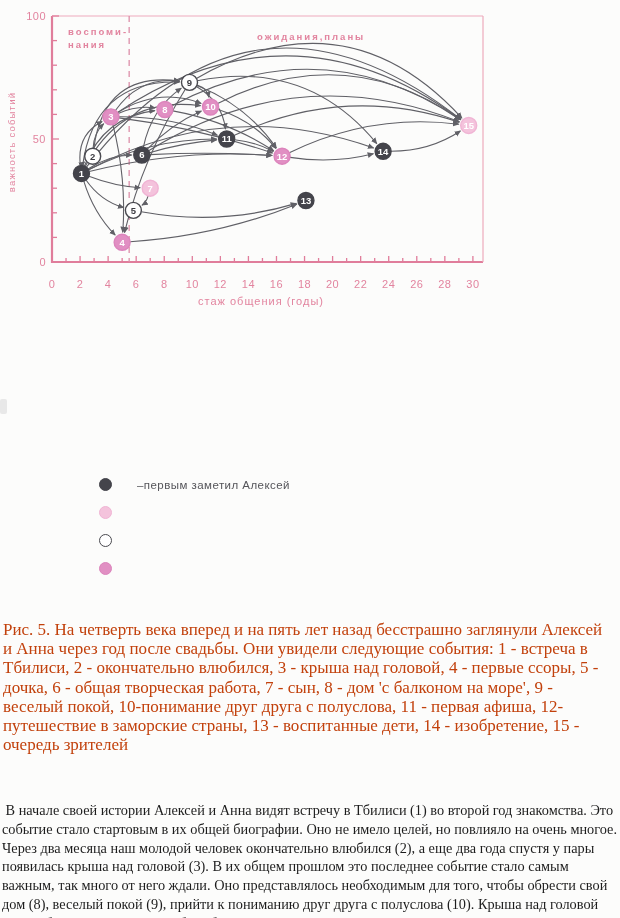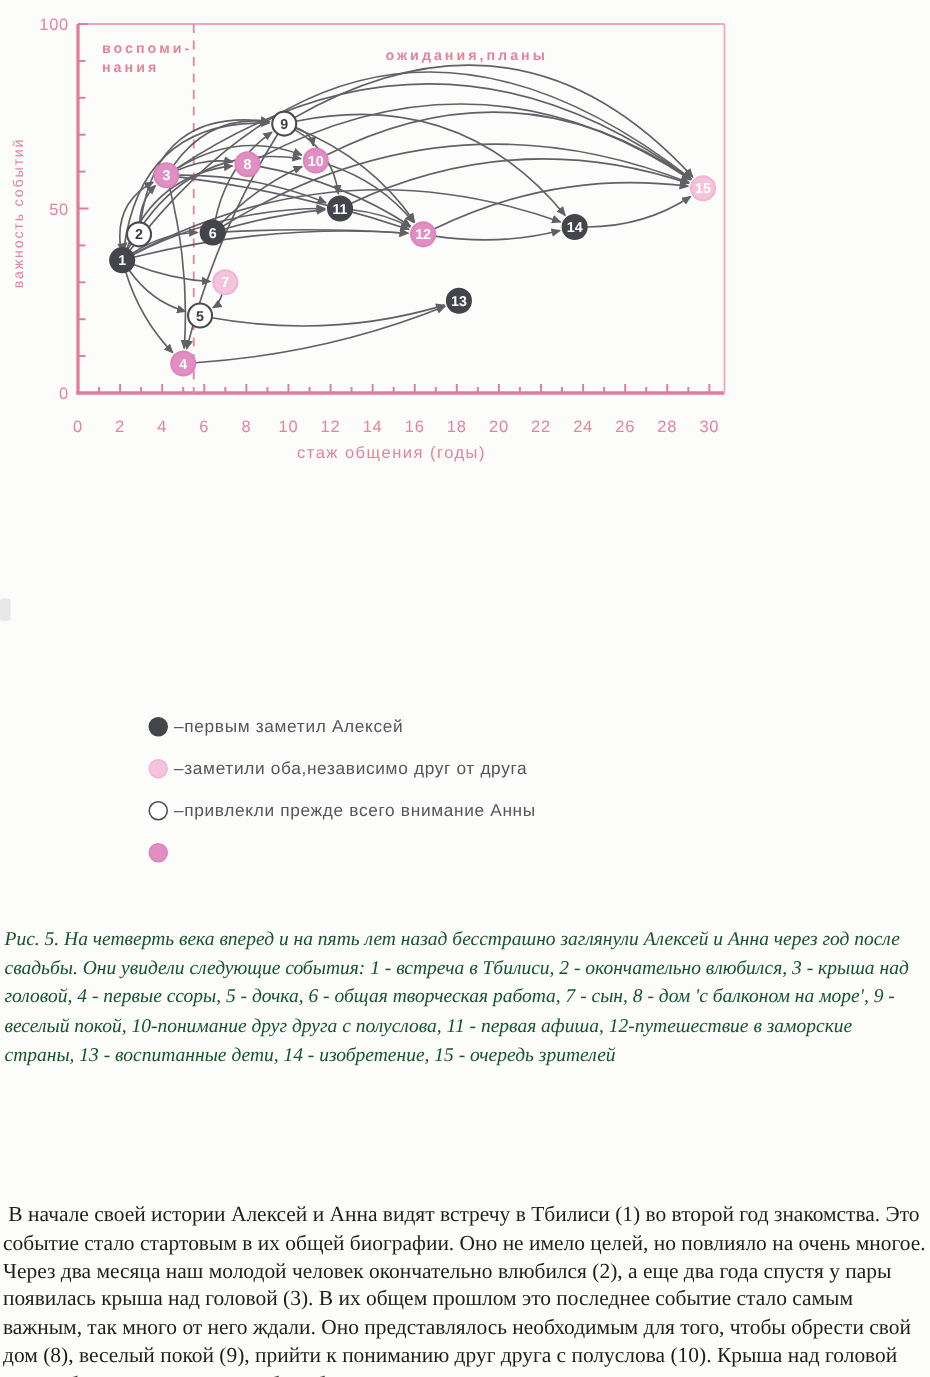--- a/index.html
+++ b/index.html
@@ -1,25 +1,25 @@
 <!DOCTYPE html>
 <html><head>
 <meta charset="utf-8">
 <style>
   html,body{margin:0;padding:0;background:#ffffff;}
   .page{position:relative;width:620px;height:918px;background:#fcfcfb;overflow:hidden;
         font-family:"Liberation Sans",sans-serif;}
   .chart-wrap{position:absolute;left:0;top:0;width:620px;height:320px;}
   svg text{font-family:"Liberation Sans",sans-serif;}
   .legend{position:absolute;left:99px;top:478px;display:flex;flex-direction:column;gap:15px;}
-  .legend-row{display:flex;align-items:center;gap:4px;height:13px;}
+  .legend-row{display:flex;align-items:center;gap:25px;height:13px;}
   .legend-swatch{width:13px;height:13px;border-radius:50%;box-sizing:border-box;flex:0 0 auto;}
   .legend-label{font-size:11.5px;letter-spacing:0.45px;color:#55555a;white-space:nowrap;}
   .caption{position:absolute;left:3px;top:603px;width:612px;
-           font-family:"Liberation Serif",serif;font-size:13px;line-height:19.2px;color:#14532d;font-style:italic;}
+           font-family:"Liberation Serif",serif;font-size:17px;line-height:19.2px;color:#c2410c;}
   .bodytext{position:absolute;left:2px;top:787px;width:616px;
             font-family:"Liberation Serif",serif;font-size:14.3px;line-height:18.7px;color:#1d1d1d;
             white-space:pre-wrap;}
   .artifact{position:absolute;left:0px;top:399px;width:7px;height:15px;background:#d7d7d9;
             opacity:.55;border-radius:2px;}
 </style>
 </head>
 <body>
 
 <div class="page">
@@ -221,25 +221,23 @@
       </svg>
   </div>
 
   <div class="legend" id="legend">
       <div class="legend-row">
         <span class="legend-swatch" style="background: rgb(68, 68, 75); border: 1.5px solid rgb(68, 68, 75);"></span>
         <span class="legend-label">–первым заметил Алексей</span>
       </div>
       <div class="legend-row">
         <span class="legend-swatch" style="background: rgb(244, 195, 220); border: 1.5px solid rgb(240, 180, 212);"></span>
-        <span class="legend-label">–заметили оба,независимо друг от друга</span>
       </div>
       <div class="legend-row">
         <span class="legend-swatch" style="background: rgb(255, 255, 255); border: 1.5px solid rgb(74, 74, 80);"></span>
-        <span class="legend-label">–привлекли прежде всего внимание Анны</span>
       </div>
       <div class="legend-row">
         <span class="legend-swatch" style="background: rgb(225, 143, 195); border: 1.5px solid rgb(220, 132, 188);"></span>
       </div>
     </div>
 
   <p class="caption">Рис. 5. На четверть века вперед и на пять лет назад бесстрашно заглянули Алексей и Анна через год после свадьбы. Они увидели следующие события: 1 - встреча в Тбилиси, 2 - окончательно влюбился, 3 - крыша над головой, 4 - первые ссоры, 5 - дочка, 6 - общая творческая работа, 7 - сын, 8 - дом 'с балконом на море', 9 - веселый покой, 10-понимание друг друга с полуслова, 11 - первая афиша, 12-путешествие в заморские страны, 13 - воспитанные дети, 14 - изобретение, 15 - очередь зрителей</p>
 
   <p class="bodytext"> В начале своей истории Алексей и Анна видят встречу в Тбилиси (1) во второй год знакомства. Это событие стало стартовым в их общей биографии. Оно не имело целей, но повлияло на очень многое. Через два месяца наш молодой человек окончательно влюбился (2), а еще два года спустя у пары появилась крыша над головой (3). В их общем прошлом это последнее событие стало самым важным, так много от него ждали. Оно представлялось необходимым для того, чтобы обрести свой дом (8), веселый покой (9), прийти к пониманию друг друга с полуслова (10). Крыша над головой понадобилась и для того, чтобы в будущем,</p>
 

